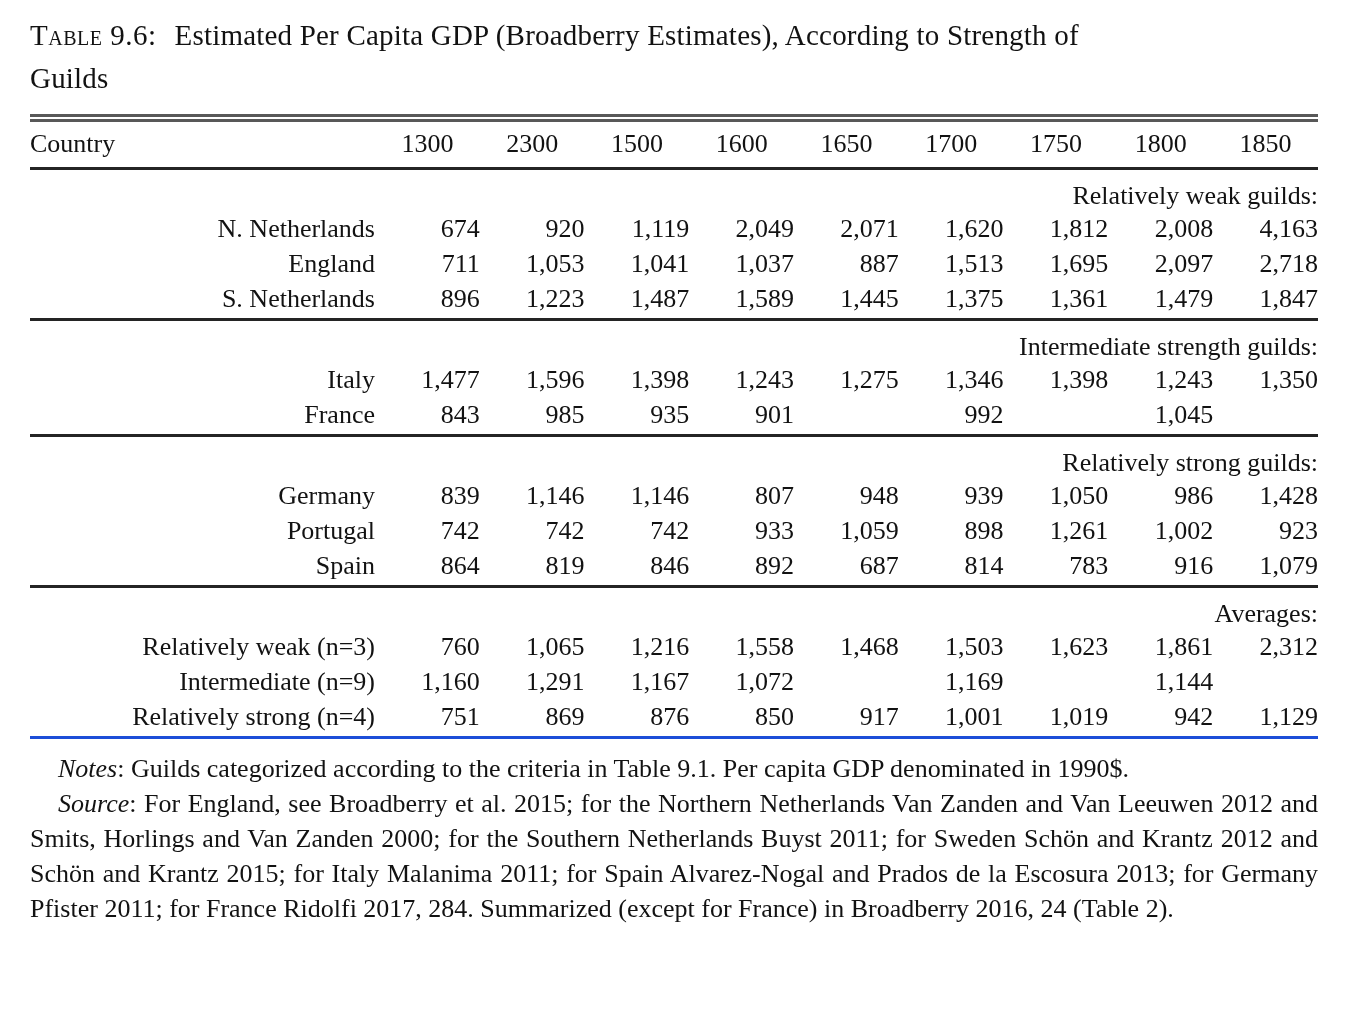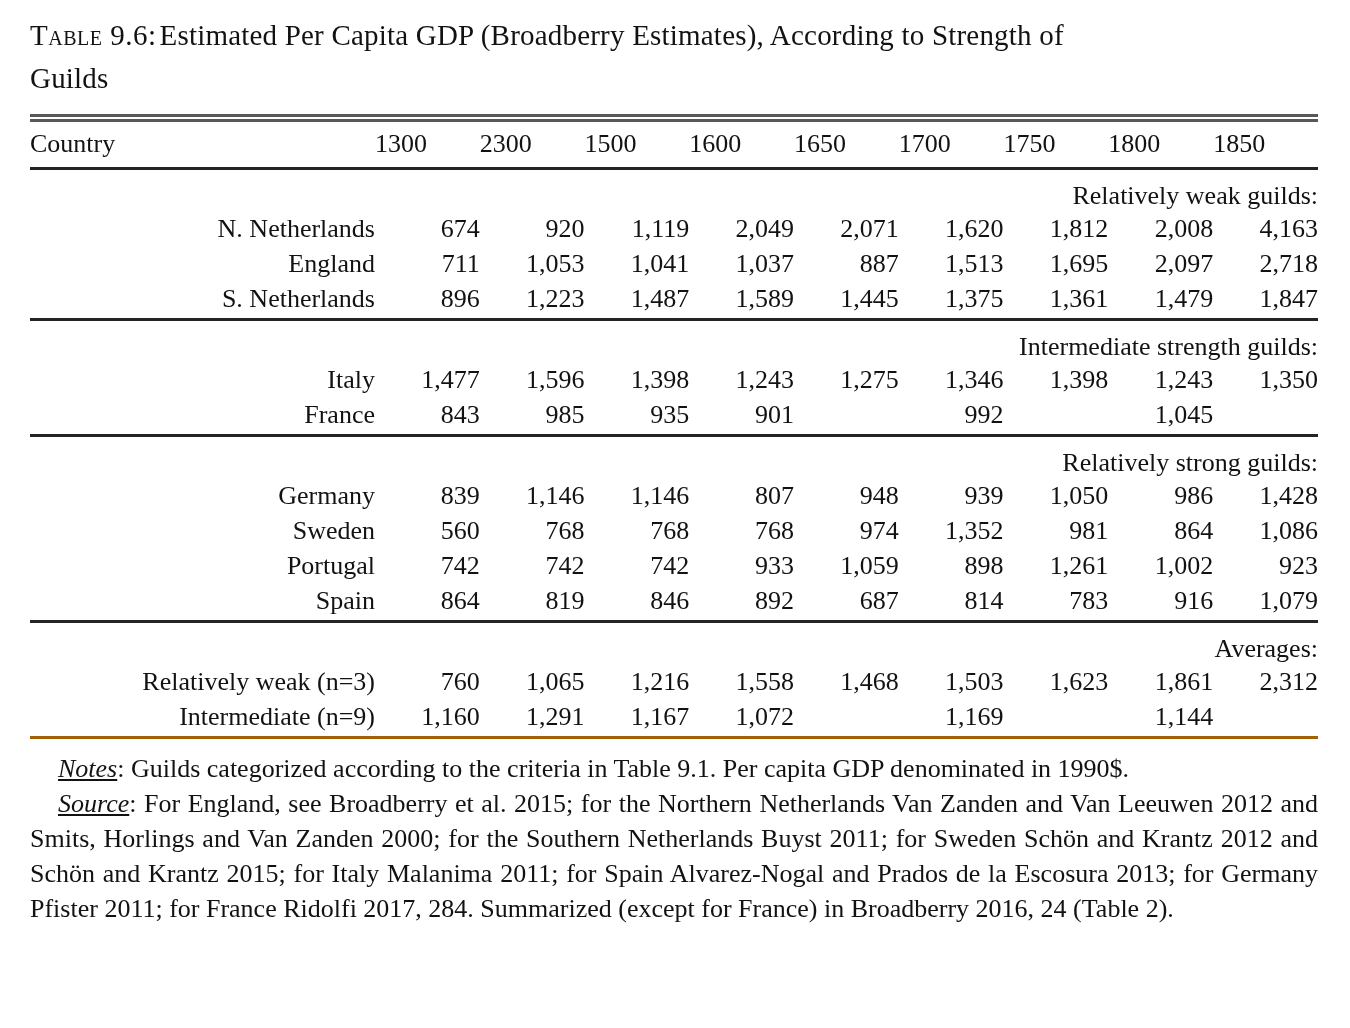--- a/index.html
+++ b/index.html
@@ -21,35 +21,35 @@
   .title {
     font-weight: normal;
     font-size: 29px;
     line-height: 43px;
     margin: 0 0 14px 0;
     max-width: 1100px;
     letter-spacing: 0.2px;
   }
   .title .sc {
     font-variant: small-caps;
-    margin-right: 3px;
+    margin-right: 18px;
     letter-spacing: 0.5px;
   }
   table.gdp-table {
     width: 100%;
     border-collapse: collapse;
     table-layout: fixed;
     border-top: 8px double #585858;
-    border-bottom: 3px solid #a16207;
+    border-bottom: 3px solid #1d4ed8;
     font-size: 26px;
   }
   .gdp-table col.c-label { width: 345px; }
   .gdp-table thead th {
     font-weight: normal;
-    text-align: left;
+    text-align: center;
     padding: 8px 0 10px 0;
     line-height: 27px;
     border-bottom: 3px solid #242424;
     white-space: nowrap;
   }
   .gdp-table thead th.col-label { text-align: left; }
   .gdp-table tbody td {
     text-align: right;
     padding: 2px 0 6px 0;
     line-height: 27px;
@@ -66,21 +66,21 @@
   .footnotes {
     margin-top: 12px;
     font-size: 26px;
     line-height: 35px;
   }
   .footnotes p {
     margin: 0;
     text-indent: 28px;
   }
   .footnotes p.source { text-align: justify; }
-  .ital { font-style: italic; text-decoration: underline; }
+  .ital { font-style: italic; }
 </style>
 </head>
 <body>
 
 <div class="page">
 
   <h1 class="title"><span class="sc">Table 9.6:</span><span>Estimated Per Capita GDP (Broadberry Estimates), According to Strength of Guilds</span></h1>
 
   <table class="gdp-table">
     <colgroup>
@@ -185,32 +185,20 @@
           <td class="cell-value">1,146</td>
           <td class="cell-value">1,146</td>
           <td class="cell-value">807</td>
           <td class="cell-value">948</td>
           <td class="cell-value">939</td>
           <td class="cell-value">1,050</td>
           <td class="cell-value">986</td>
           <td class="cell-value">1,428</td>
         </tr>
         <tr class="data-row">
-          <td class="row-label">Sweden</td>
-          <td class="cell-value">560</td>
-          <td class="cell-value">768</td>
-          <td class="cell-value">768</td>
-          <td class="cell-value">768</td>
-          <td class="cell-value">974</td>
-          <td class="cell-value">1,352</td>
-          <td class="cell-value">981</td>
-          <td class="cell-value">864</td>
-          <td class="cell-value">1,086</td>
-        </tr>
-        <tr class="data-row">
           <td class="row-label">Portugal</td>
           <td class="cell-value">742</td>
           <td class="cell-value">742</td>
           <td class="cell-value">742</td>
           <td class="cell-value">933</td>
           <td class="cell-value">1,059</td>
           <td class="cell-value">898</td>
           <td class="cell-value">1,261</td>
           <td class="cell-value">1,002</td>
           <td class="cell-value">923</td>
@@ -247,20 +235,32 @@
           <td class="cell-value">1,160</td>
           <td class="cell-value">1,291</td>
           <td class="cell-value">1,167</td>
           <td class="cell-value">1,072</td>
           <td class="cell-value"></td>
           <td class="cell-value">1,169</td>
           <td class="cell-value"></td>
           <td class="cell-value">1,144</td>
           <td class="cell-value"></td>
         </tr>
+        <tr class="data-row">
+          <td class="row-label">Relatively strong (n=4)</td>
+          <td class="cell-value">751</td>
+          <td class="cell-value">869</td>
+          <td class="cell-value">876</td>
+          <td class="cell-value">850</td>
+          <td class="cell-value">917</td>
+          <td class="cell-value">1,001</td>
+          <td class="cell-value">1,019</td>
+          <td class="cell-value">942</td>
+          <td class="cell-value">1,129</td>
+        </tr>
       </tbody>
   </table>
 
   <div class="footnotes">
     <p class="note"><span class="ital">Notes</span><span>: Guilds categorized according to the criteria in Table 9.1. Per capita GDP denominated in 1990$.</span></p>
     <p class="note source"><span class="ital">Source</span><span>: For England, see Broadberry et al. 2015; for the Northern Netherlands Van Zanden and Van Leeuwen 2012 and Smits, Horlings and Van Zanden 2000; for the Southern Netherlands Buyst 2011; for Sweden Schön and Krantz 2012 and Schön and Krantz 2015; for Italy Malanima 2011; for Spain Alvarez-Nogal and Prados de la Escosura 2013; for Germany Pfister 2011; for France Ridolfi 2017, 284. Summarized (except for France) in Broadberry 2016, 24 (Table 2).</span></p>
   </div>
 
 </div>
 

